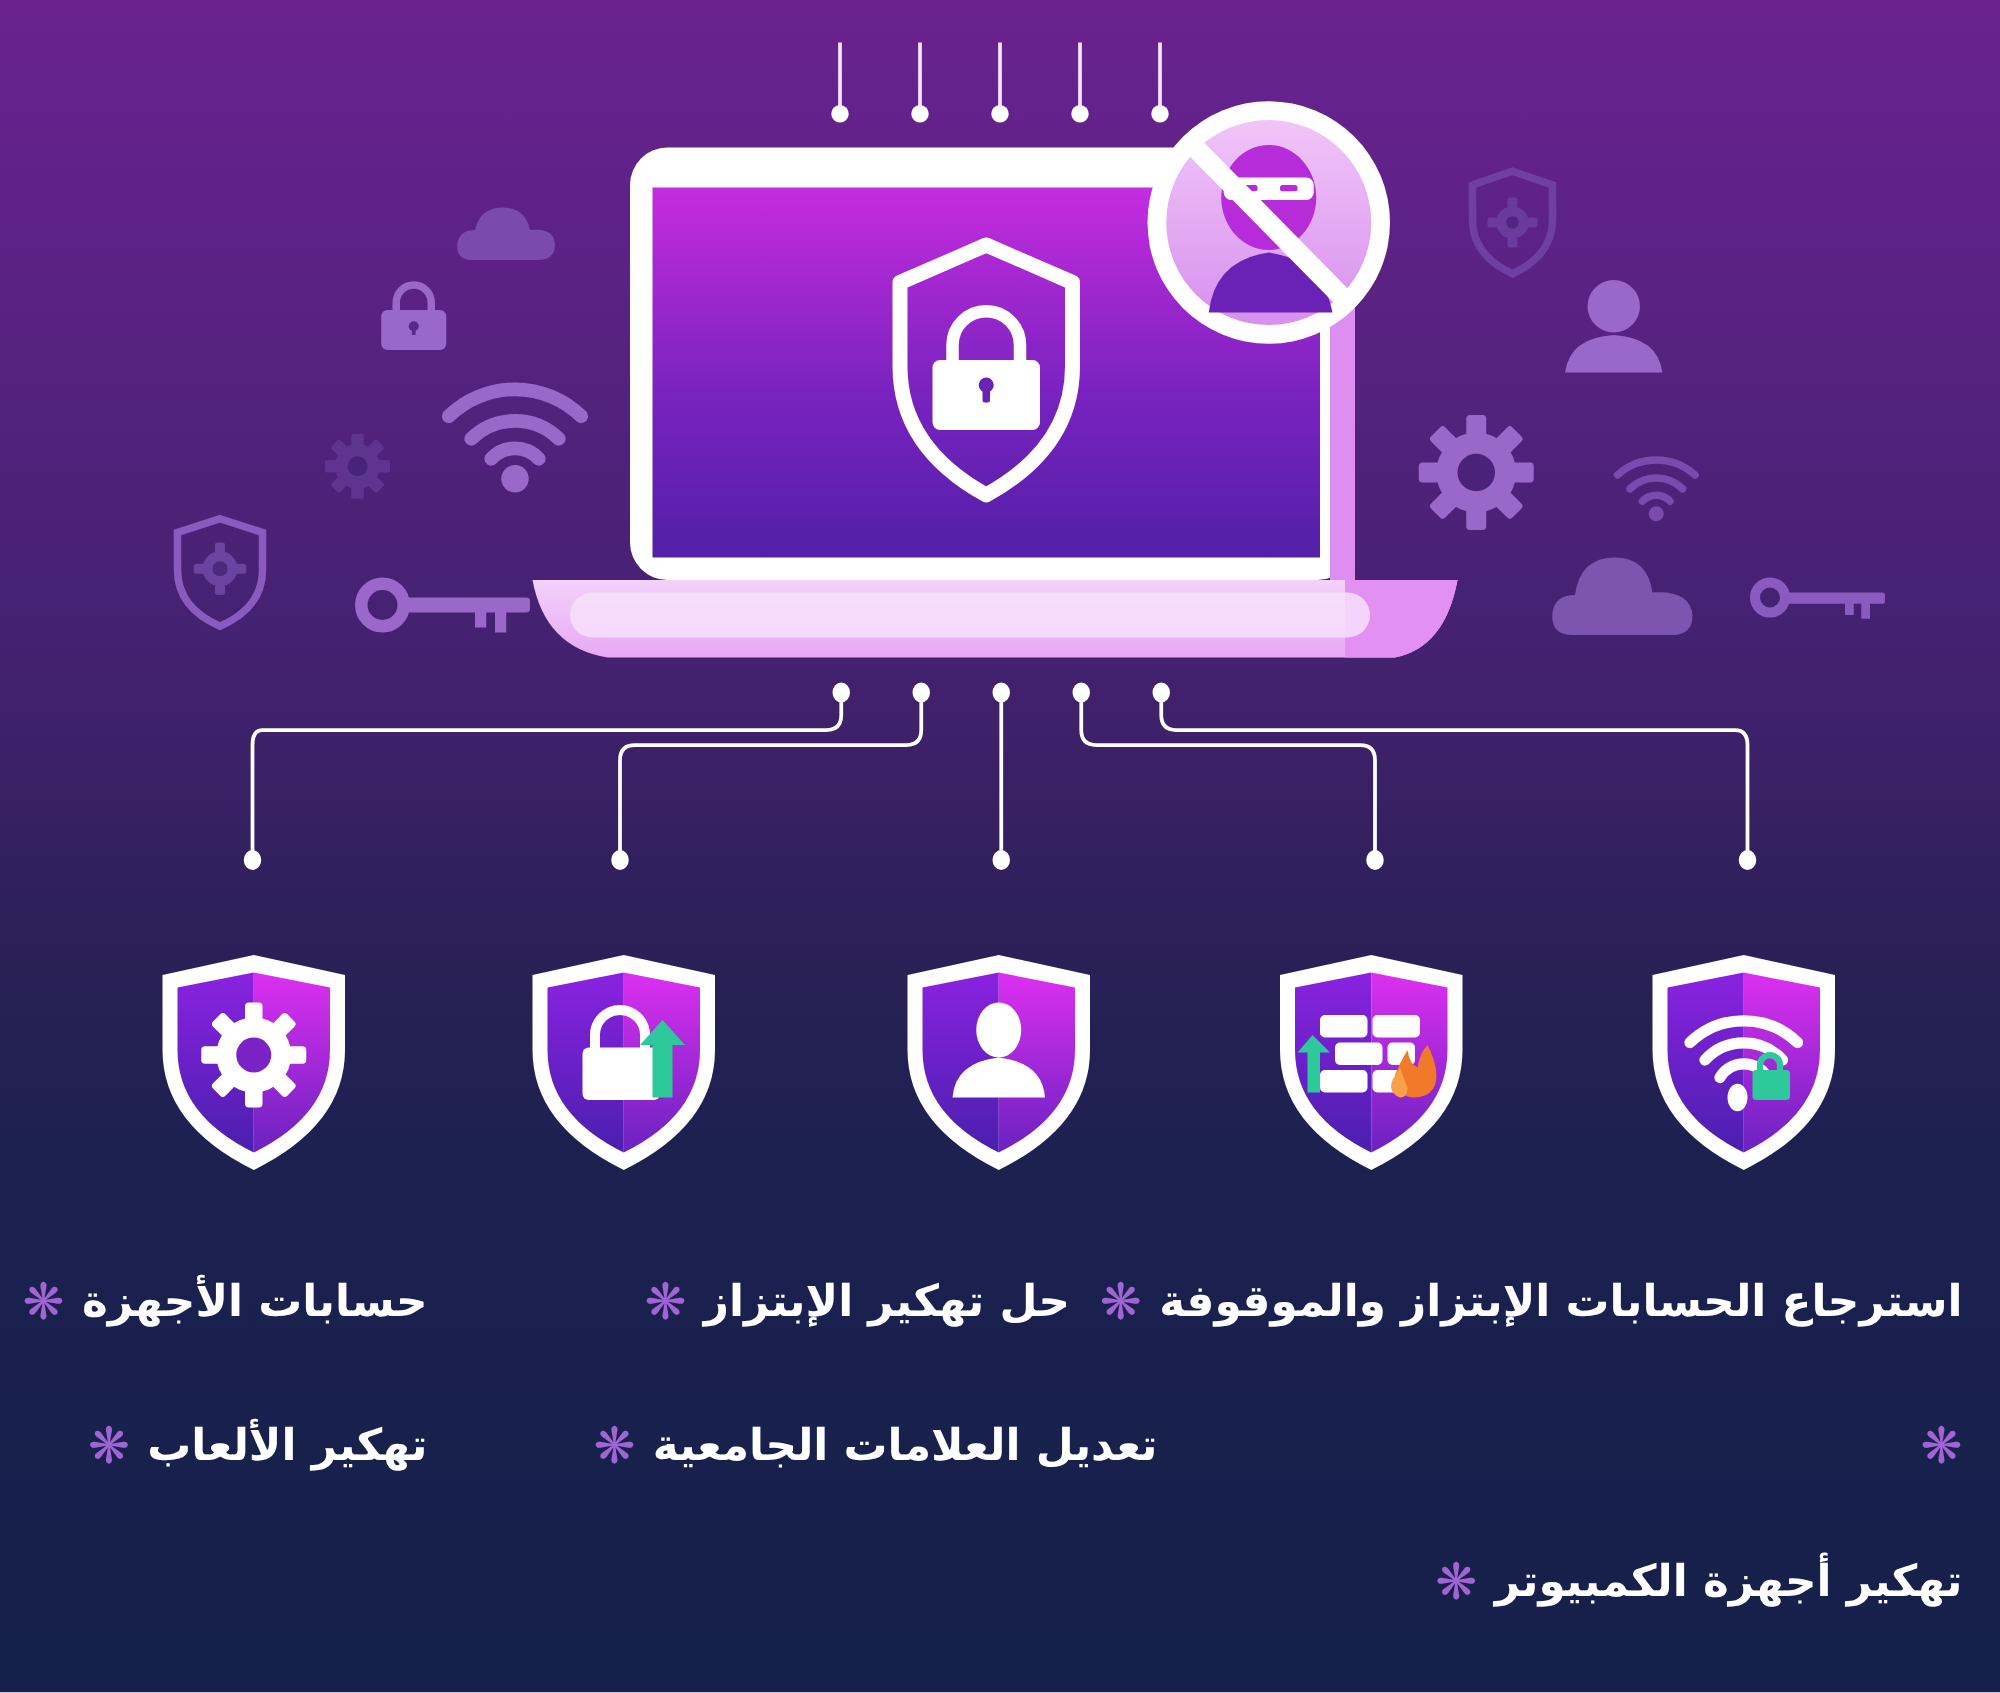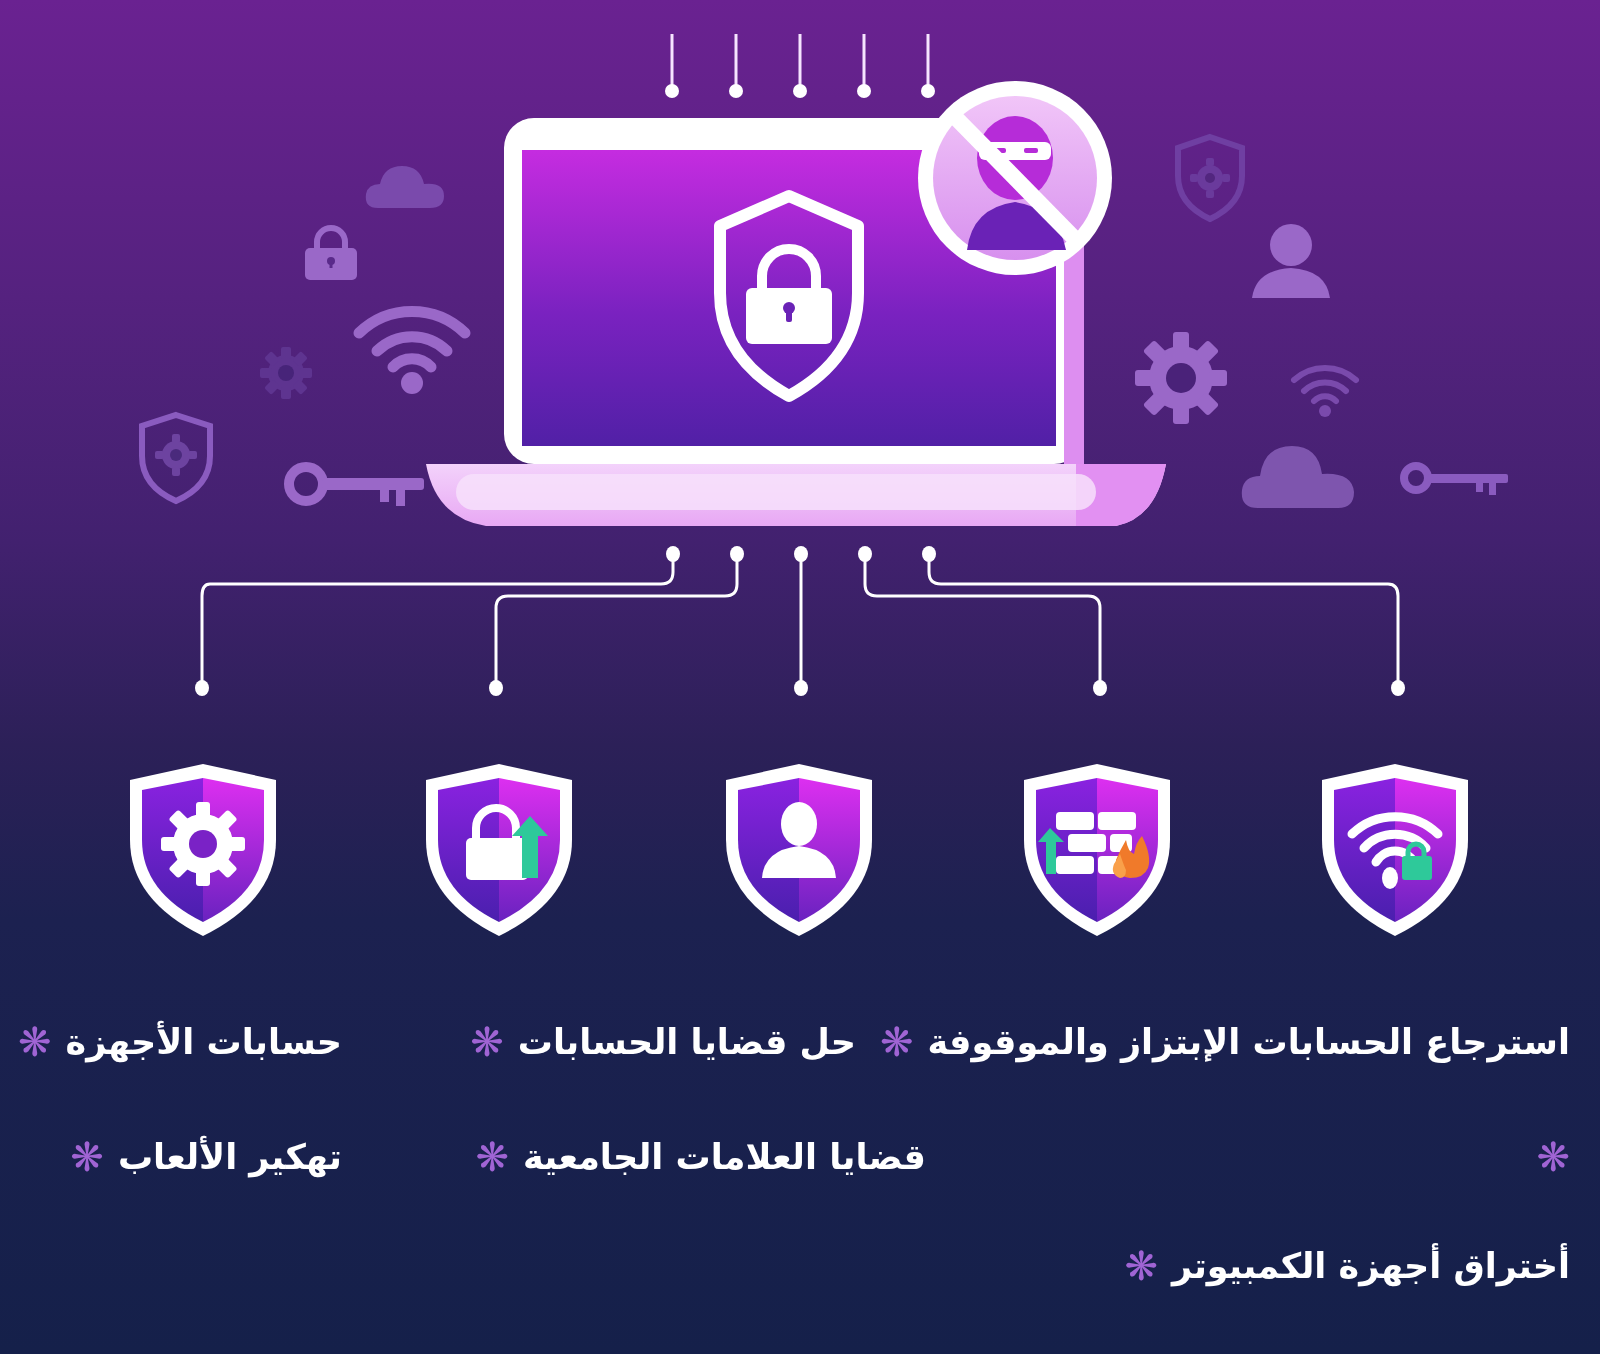--- a/index.html
+++ b/index.html
@@ -316,37 +316,37 @@
       </g>
     </svg>
   </div>
 
   <div class="svc" style="right:30px;top:1022px;">
     <span class="bullet">❋</span>
     <span class="label">استرجاع الحسابات الإبتزاز والموقوفة</span>
   </div>
   <div class="svc" style="right:744px;top:1022px;">
     <span class="bullet">❋</span>
-    <span class="label">حل قضايا الحسابات</span>
+    <span class="label">حل تهكير الإبتزاز</span>
   </div>
   <div class="svc" style="right:1258px;top:1022px;">
     <span class="bullet">❋</span>
     <span class="label">حسابات الأجهزة</span>
   </div>
 
   <div class="svc" style="right:30px;top:1137px;">
     <span class="bullet">❋</span>
   </div>
   <div class="svc" style="right:674px;top:1137px;">
     <span class="bullet">❋</span>
-    <span class="label">قضايا العلامات الجامعية</span>
+    <span class="label">تعديل العلامات الجامعية</span>
   </div>
   <div class="svc" style="right:1258px;top:1137px;">
     <span class="bullet">❋</span>
     <span class="label">تهكير الألعاب</span>
   </div>
 
   <div class="svc" style="right:30px;top:1246px;">
     <span class="bullet">❋</span>
-    <span class="label">أختراق أجهزة الكمبيوتر</span>
+    <span class="label">تهكير أجهزة الكمبيوتر</span>
   </div>
 
 </div>
 
 </body></html>

